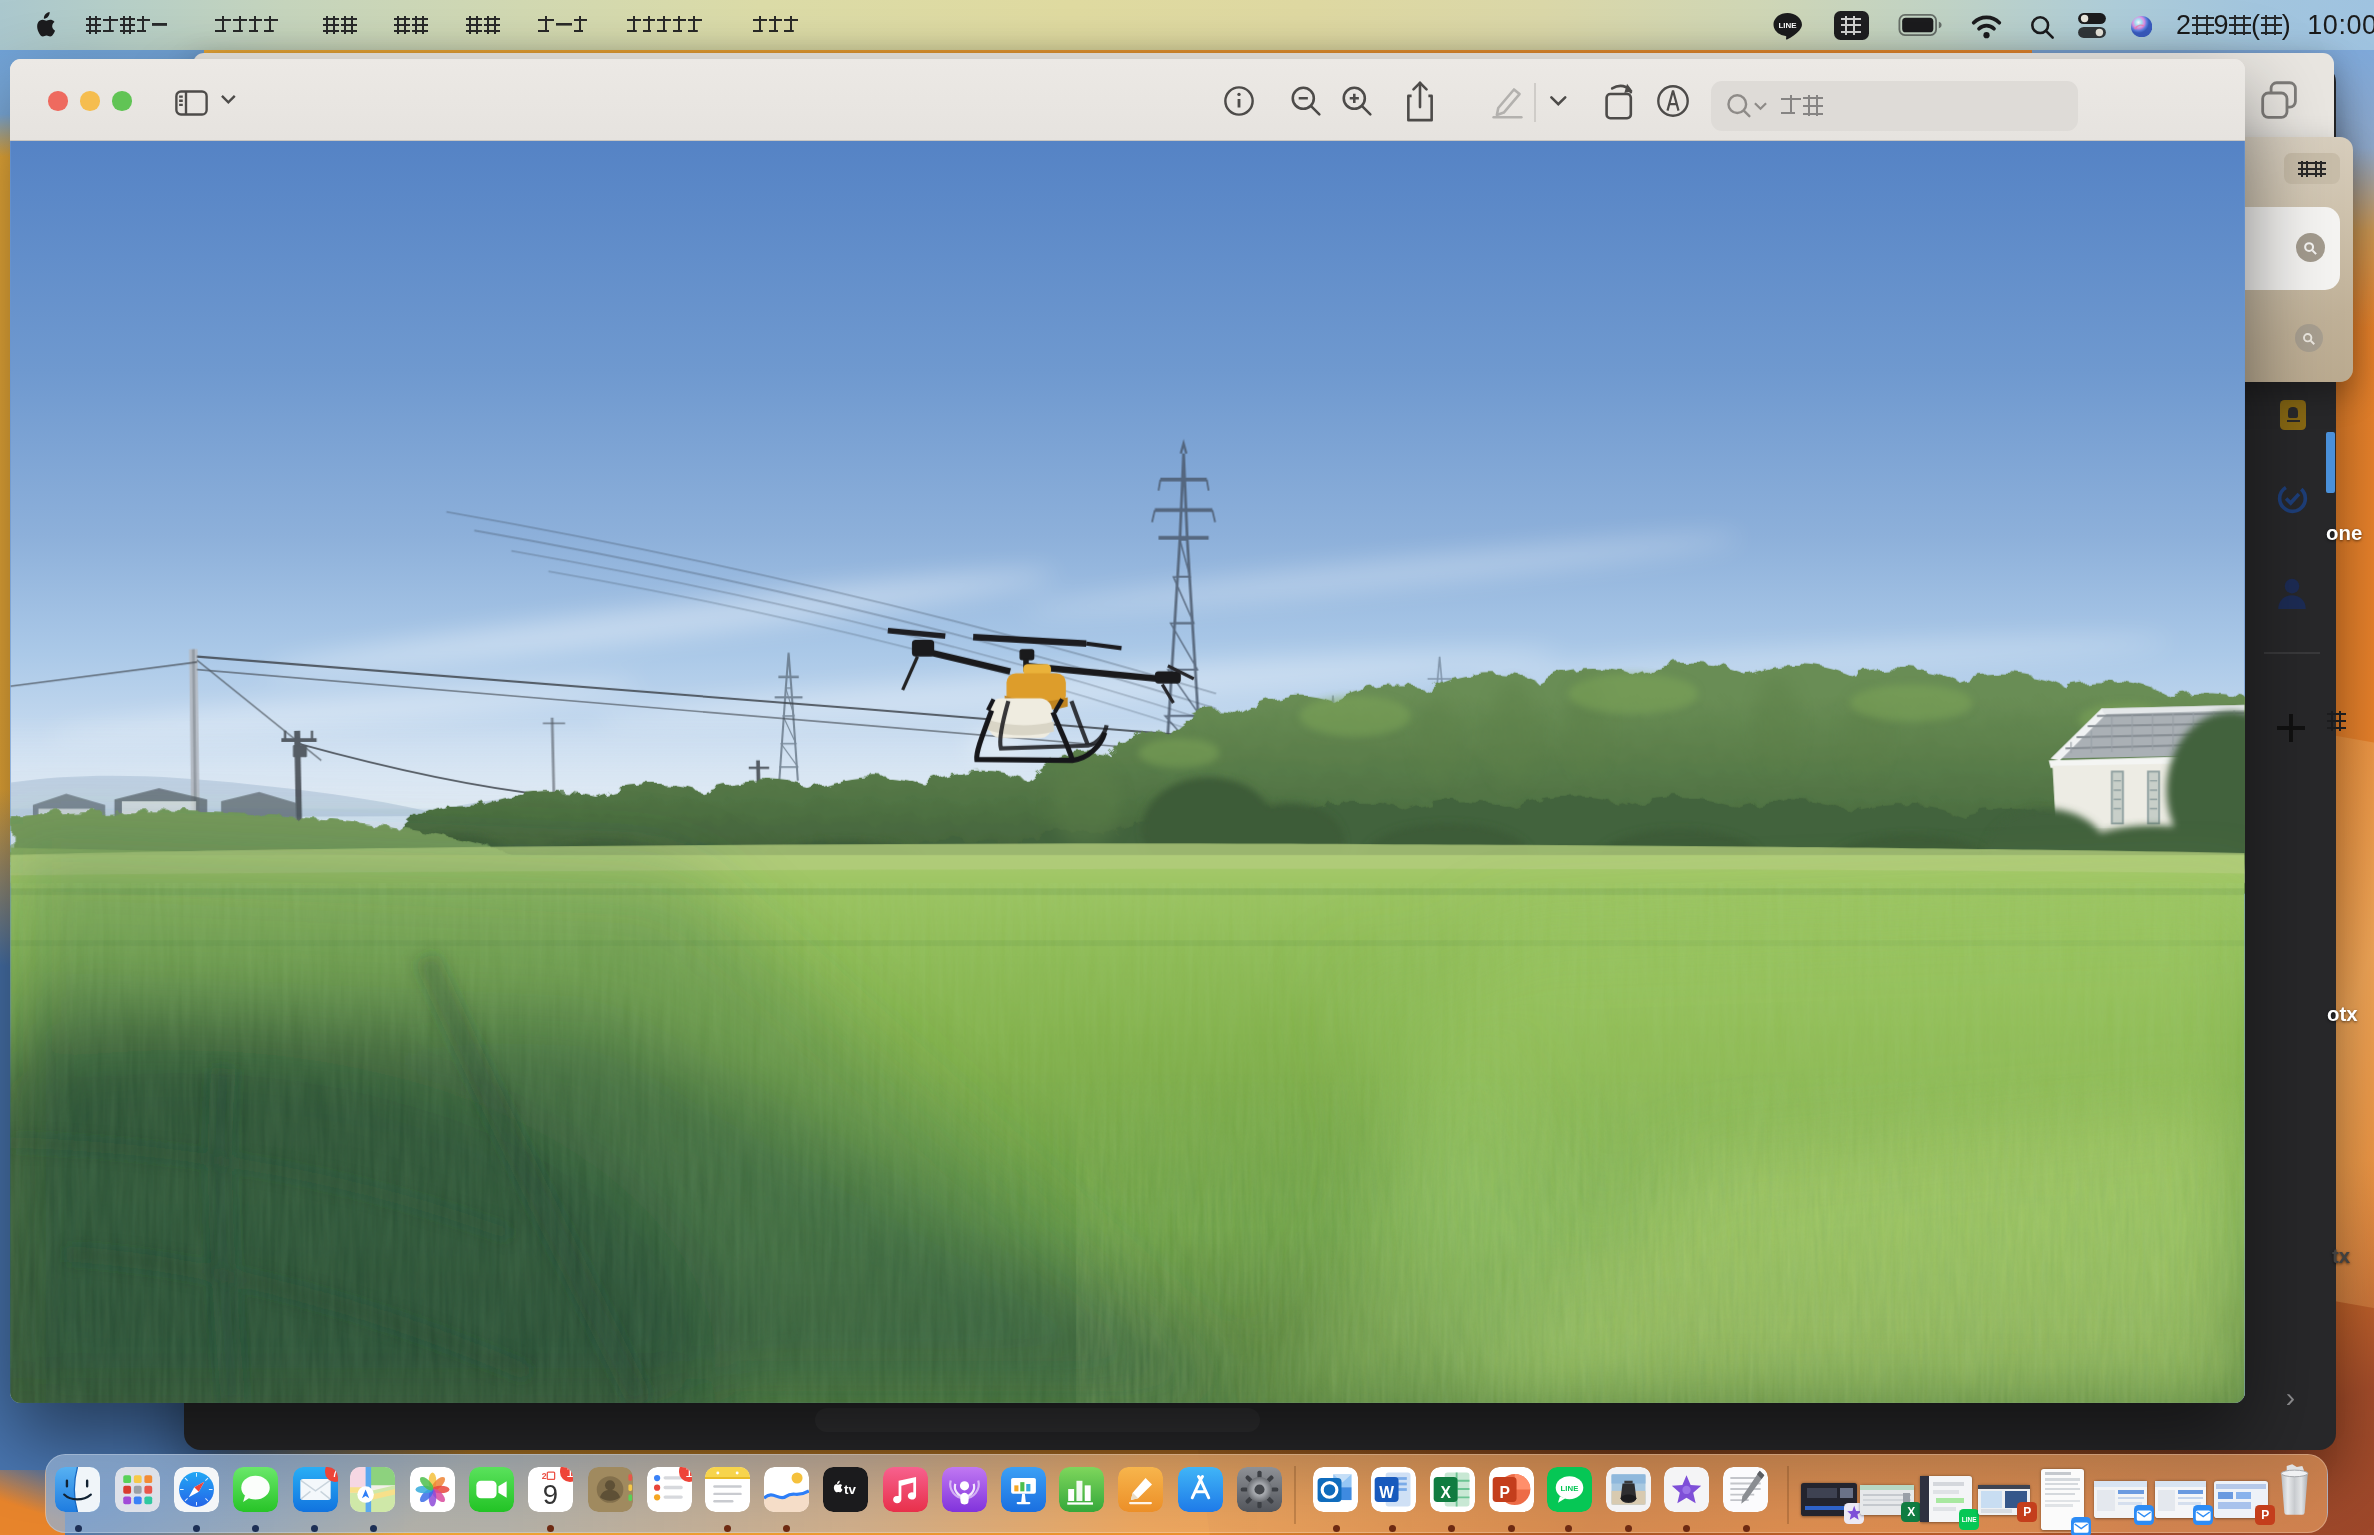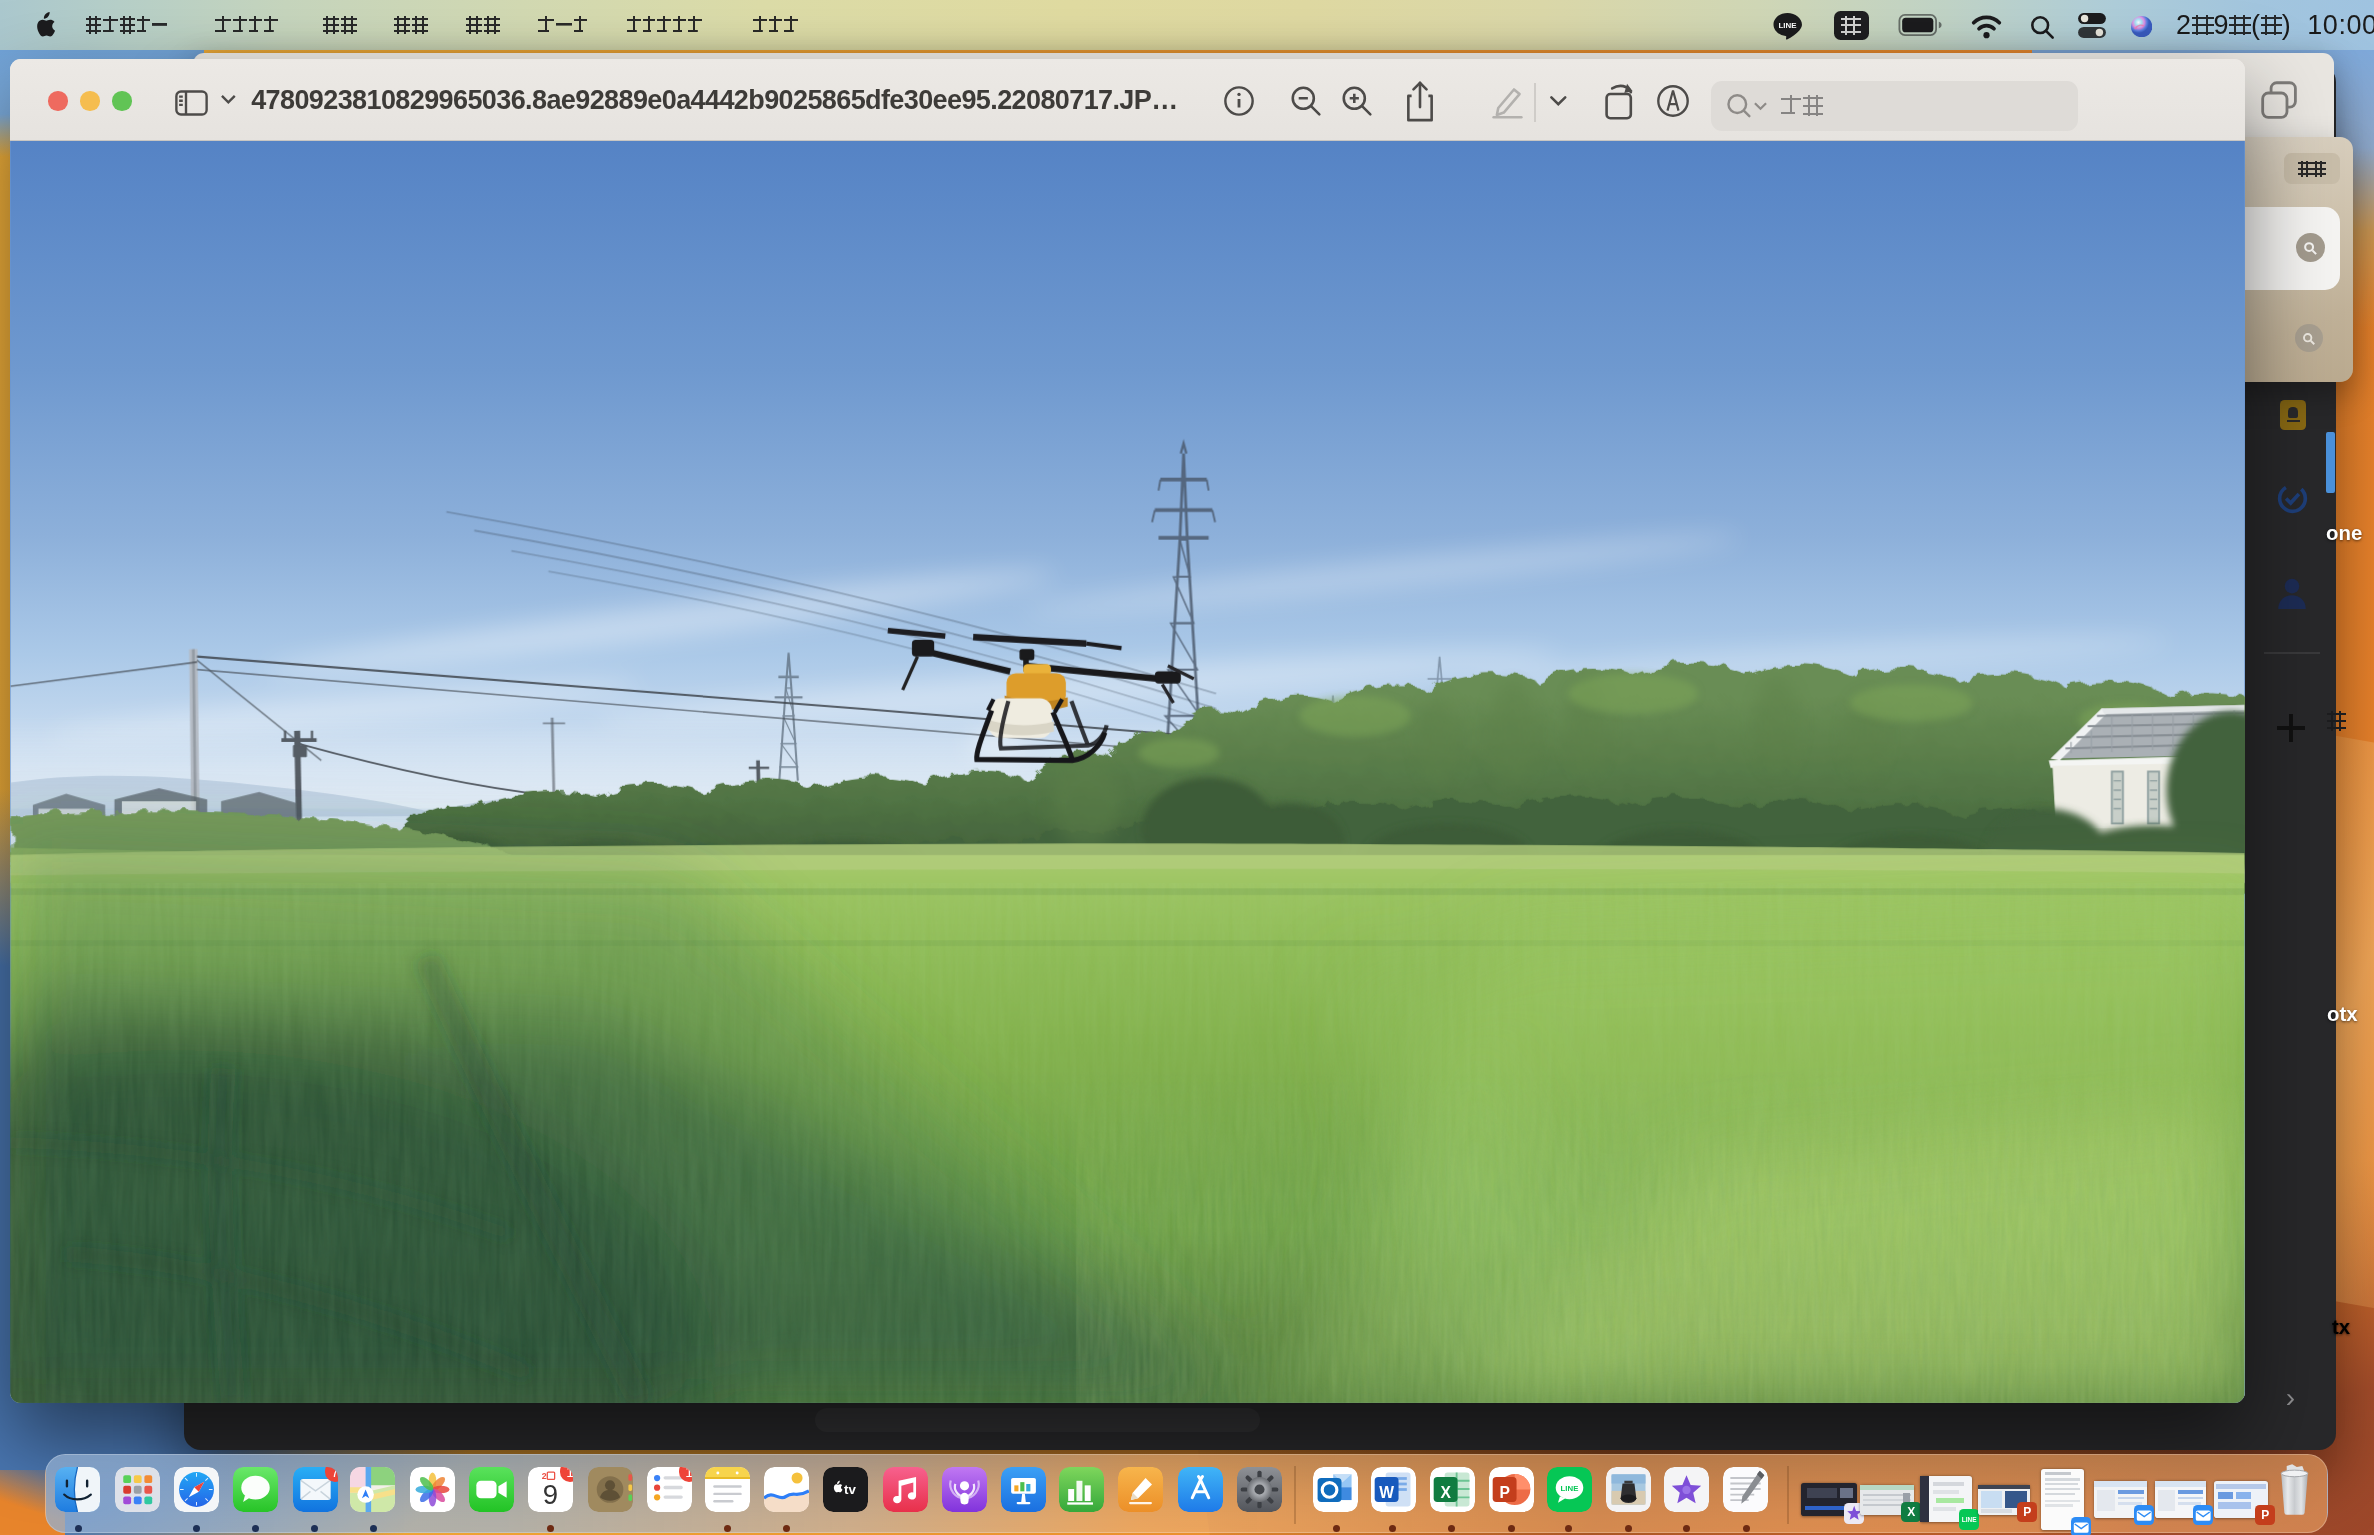--- a/index.html
+++ b/index.html
@@ -209,21 +209,20 @@
     <div class="tl" style="left:70px;background:#f5bd4f"></div>
     <div class="tl" style="left:102px;background:#61c455"></div>
     <svg class="abs" style="left:165px;top:31px" width="33" height="26" viewBox="0 0 36 28" fill="none" stroke="#4d4b49" stroke-width="2.6">
       <rect x="1.5" y="1.5" width="33" height="25" rx="5"></rect>
       <path d="M12 1.5v25"></path>
         <path d="M4.5 7h4M4.5 11.5h4M4.5 16h4"></path>
     </svg>
     <svg class="abs" style="left:210px;top:35px" width="16.7" height="11" viewBox="0 0 18 12" fill="none" stroke="#4d4b49" stroke-width="2.6">
         <path d="M2 2l7 7 7-7"></path>
       </svg>
-    <div id="title">4780923810829965036.8ae92889e0a4442b9025865dfe30ee95.22080717.JP…</div>
     <svg class="abs" style="left:1213px;top:26px" width="32" height="32" viewBox="0 0 34 34" fill="none" stroke="#4d4b49" stroke-width="2.6">
       <circle cx="17" cy="17" r="14.5"></circle>
         <path d="M17 15v9" stroke-width="3"></path>
         <circle cx="17" cy="10" r="1.8" fill="#4d4b49" stroke="none"></circle>
     </svg>
     <svg class="abs" style="left:1280px;top:26px" width="33" height="33" viewBox="0 0 36 36" fill="none" stroke="#4d4b49" stroke-width="2.8">
       <circle cx="14.5" cy="14.5" r="11.5"></circle>
         <path d="M23 23l9 9" stroke-linecap="round"></path>
         <path d="M9.5 14.5h10"></path>
     </svg>
@@ -959,14 +958,14 @@
     <div class="ddot" style="left:1519px;background:#6e2a12"></div>
     <div class="ddot" style="left:1579px;background:#6e2a12"></div>
     <div class="ddot" style="left:1637px;background:#6e2a12"></div>
     <div class="ddot" style="left:1697px;background:#6e2a12"></div>
   </div>
 
 <div class="abs" style="left:2326px;top:522px;color:#fff;font-weight:bold;font-size:20.4px;text-shadow:0 0.9px 2.8px rgba(0,0,0,.6)">one</div>
 <div class="abs" style="left:2326px;top:432px;width:9.3px;height:61px;background:#4a90d9;border-radius:1.9px"></div>
 <div class="abs" style="left:2327px;top:711px;width:19.5px;height:20.4px"><span class="k" style="width:18.6px;height:19.5px;opacity:1"></span></div>
 <div class="abs" style="left:2327px;top:1003px;color:#fff;font-weight:bold;font-size:20.4px;text-shadow:0 0.9px 2.8px rgba(0,0,0,.6)">otx</div>
-<div class="abs" style="left:2332px;top:1316px;color:#000000;font-weight:bold;font-size:20.4px;text-shadow:0 0.9px 2.8px rgba(0,0,0,.6)">tx</div>
+<div class="abs" style="left:2332px;top:1245px;color:#404040;font-weight:bold;font-size:20.4px;text-shadow:0 0.9px 2.8px rgba(0,0,0,.6)">tx</div>
 
 
 </body></html>

